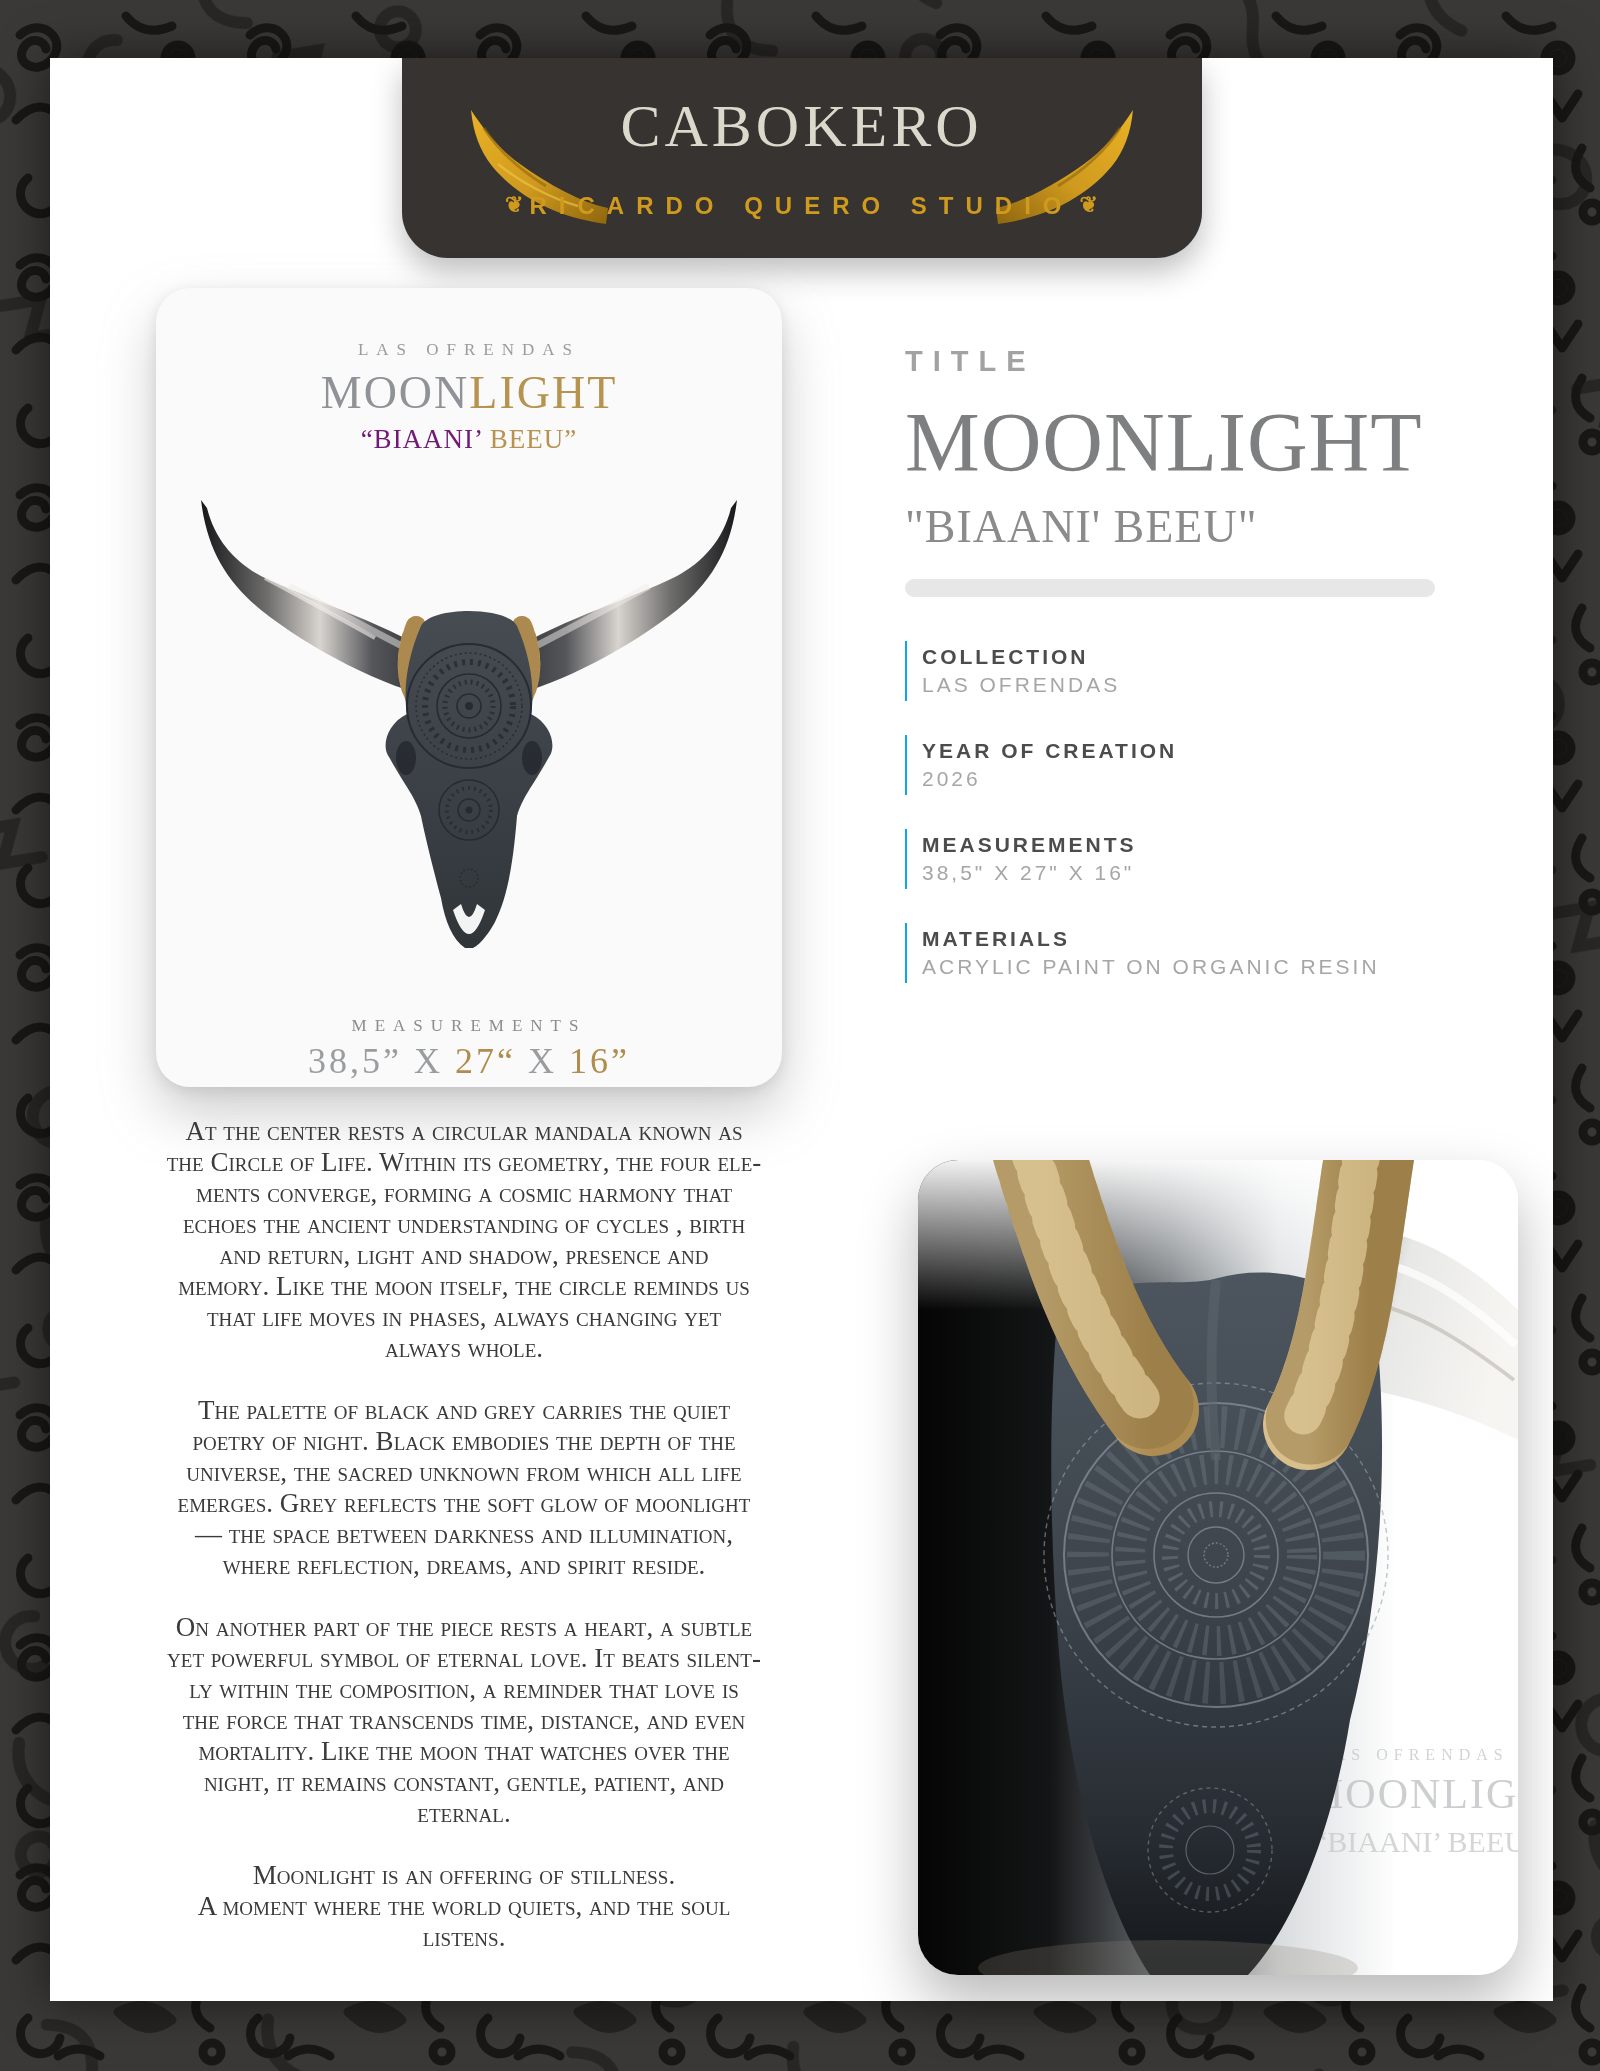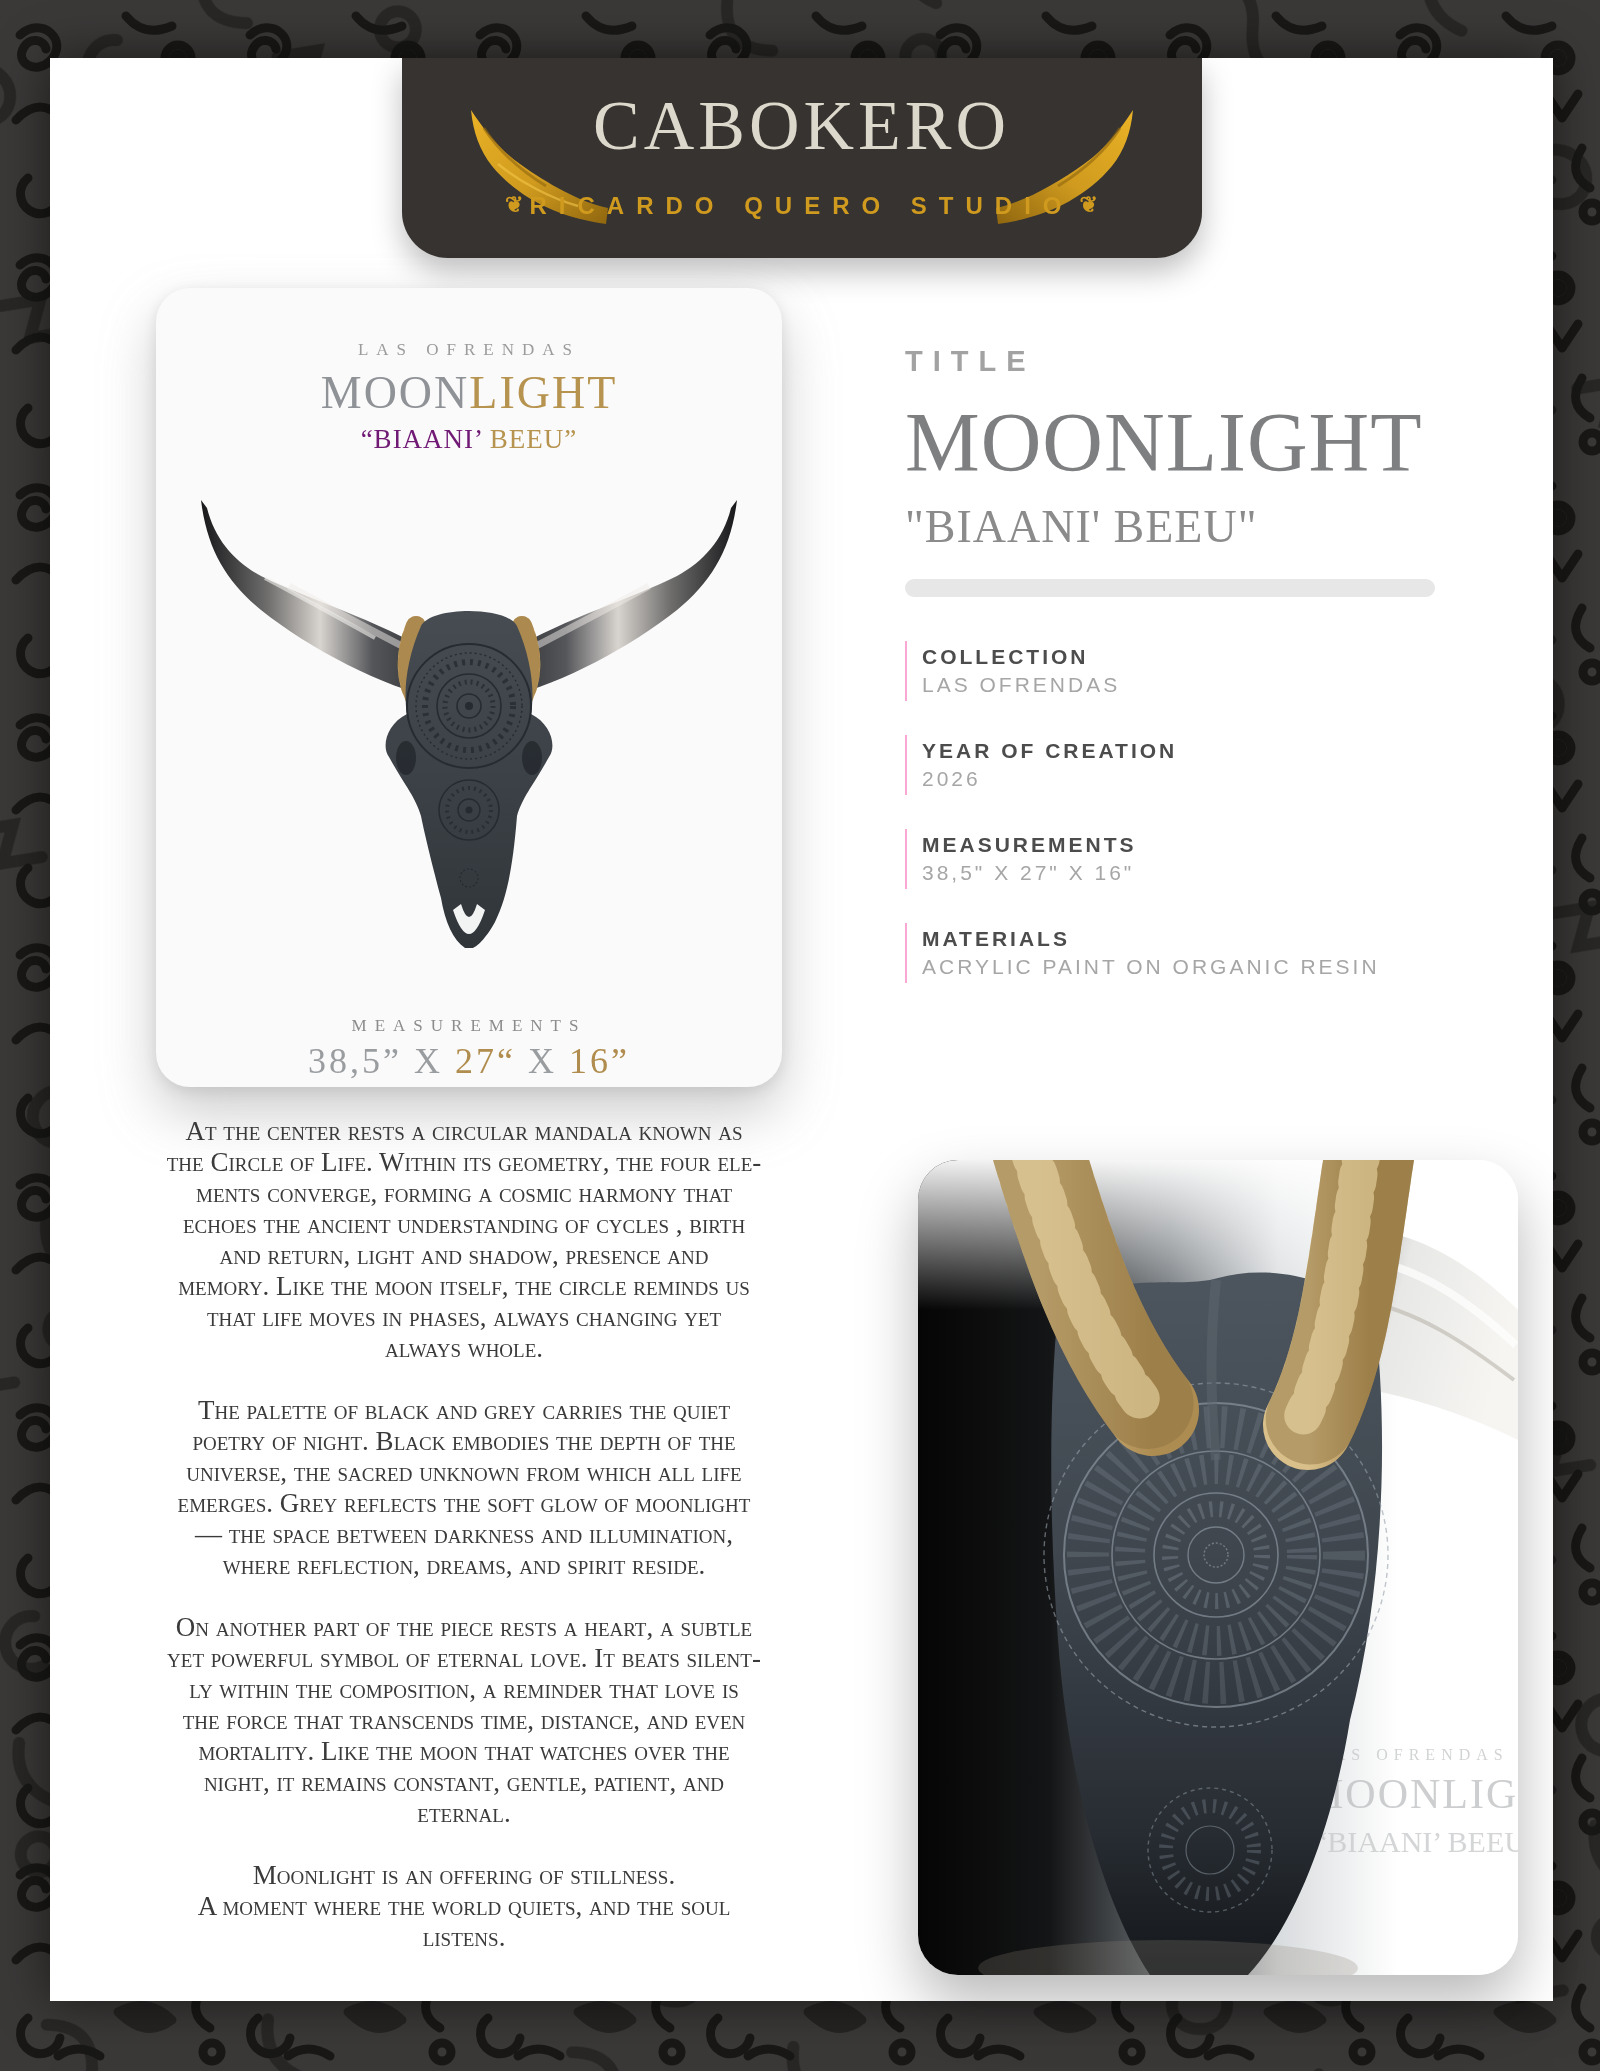--- a/index.html
+++ b/index.html
@@ -4,21 +4,21 @@
 <style>
   html,body{margin:0;padding:0;background:#222020;}
   .canvas{position:relative;width:1600px;height:2071px;overflow:hidden;background:#3b3938;
           font-family:"Liberation Serif", serif;}
   .bg-svg{position:absolute;inset:0;display:block;}
   .page{position:absolute;left:50px;top:58px;width:1503px;height:1943px;background:#ffffff;
         box-shadow:0 0 46px rgba(0,0,0,.55);}
   
   .header{position:absolute;left:50%;top:0;transform:translateX(-50%);width:800px;height:200px;
           background:#363330;border-radius:0 0 46px 46px;box-shadow:0 14px 30px rgba(0,0,0,.25);}
-  .brand-name{position:absolute;left:0;right:0;top:22px;text-align:center;font-size:70px;line-height:92px;
+  .brand-name{position:absolute;left:0;right:0;top:22px;text-align:center;font-size:60px;line-height:92px;
           color:#dcd8cb;letter-spacing:4px;font-family:"Liberation Serif",serif;}
   .brand-sub{position:absolute;left:0;right:0;top:134px;text-align:center;font-size:24px;
           color:#cf9a1e;letter-spacing:12px;font-family:"Liberation Sans",sans-serif;font-weight:bold;}
   .orn{color:#cf9a1e;font-size:22px;letter-spacing:0;vertical-align:2px;}
   .horn-l,.horn-r{position:absolute;bottom:22px;width:160px;height:132px;}
   .horn-l{left:52px;} .horn-r{right:52px;transform:scaleX(-1);}
   
   .art-card{position:absolute;left:106px;top:230px;width:626px;height:799px;background:#fbfafa;
           border-radius:34px;box-shadow:0 26px 55px rgba(130,130,130,.40),0 4px 14px rgba(0,0,0,.10);}
   .card-collection{position:absolute;left:0;right:0;top:52px;text-align:center;font-size:17px;
@@ -33,21 +33,21 @@
   .card-meas-value{position:absolute;left:0;right:0;top:752px;text-align:center;font-size:36px;letter-spacing:3px;}
   .m-grey{color:#9a9da0;} .m-gold{color:#b08d4e;margin-top:20px;}
   
   .right-panel{position:absolute;left:855px;top:287px;width:552px;}
   .title-label{font-family:"Liberation Sans",sans-serif;font-weight:bold;font-size:29px;
           letter-spacing:10px;color:#a2a2a2;}
   .big-title{margin-top:22px;font-size:84px;line-height:86px;color:#7e7f81;letter-spacing:1px;white-space:nowrap;}
   .big-sub{margin-top:14px;font-size:46px;color:#8b8b8b;letter-spacing:1px;}
   .pill{margin-top:26px;width:530px;height:18px;border-radius:9px;background:#e7e7e7;}
   .details{margin-top:44px;display:flex;flex-direction:column;gap:34px;}
-  .detail-item{border-left:2px solid #f9a8d4;padding:3px 0 3px 15px;}
+  .detail-item{border-left:2px solid #0ea5e9;padding:3px 0 3px 15px;}
   .detail-label{font-family:"Liberation Sans",sans-serif;font-weight:bold;font-size:21px;
           letter-spacing:3px;color:#4c4c4c;line-height:26px;}
   .detail-value{font-family:"Liberation Sans",sans-serif;font-size:21px;letter-spacing:3px;
           color:#a6a6a6;line-height:26px;margin-top:2px;}
   
   .body-copy{position:absolute;left:28px;top:1058px;width:772px;text-align:center;
           font-variant:small-caps;font-size:27px;line-height:31px;color:#3a3a3a;}
   .body-copy p{margin:0 0 31px 0;white-space:pre-line;}
   
   .closeup{position:absolute;left:868px;top:1102px;width:600px;height:815px;border-radius:40px;

